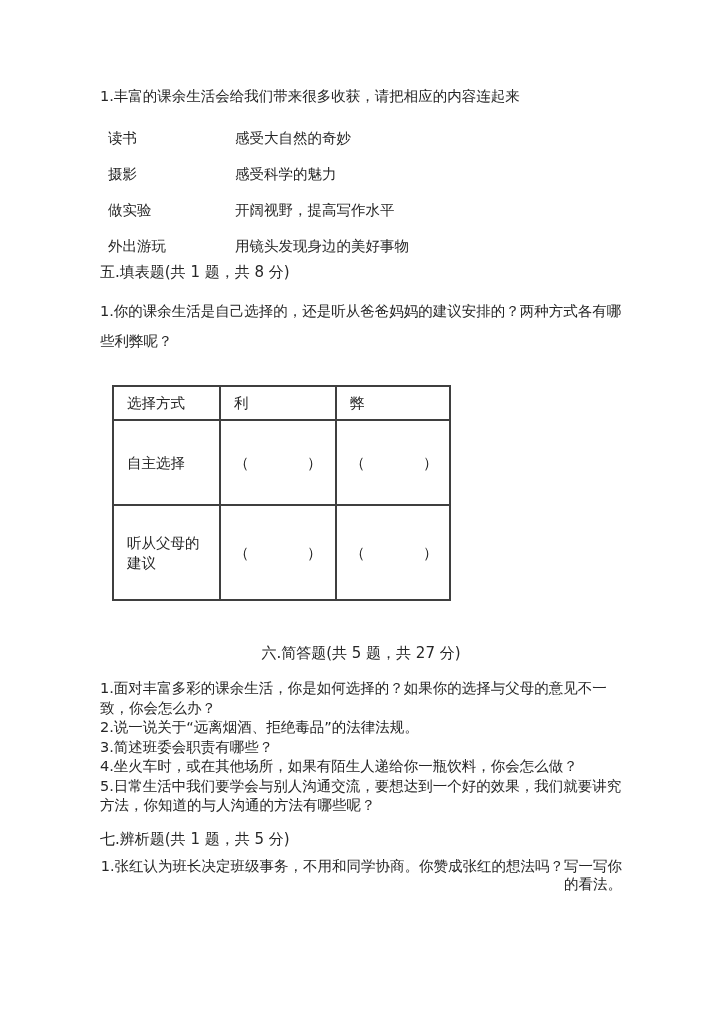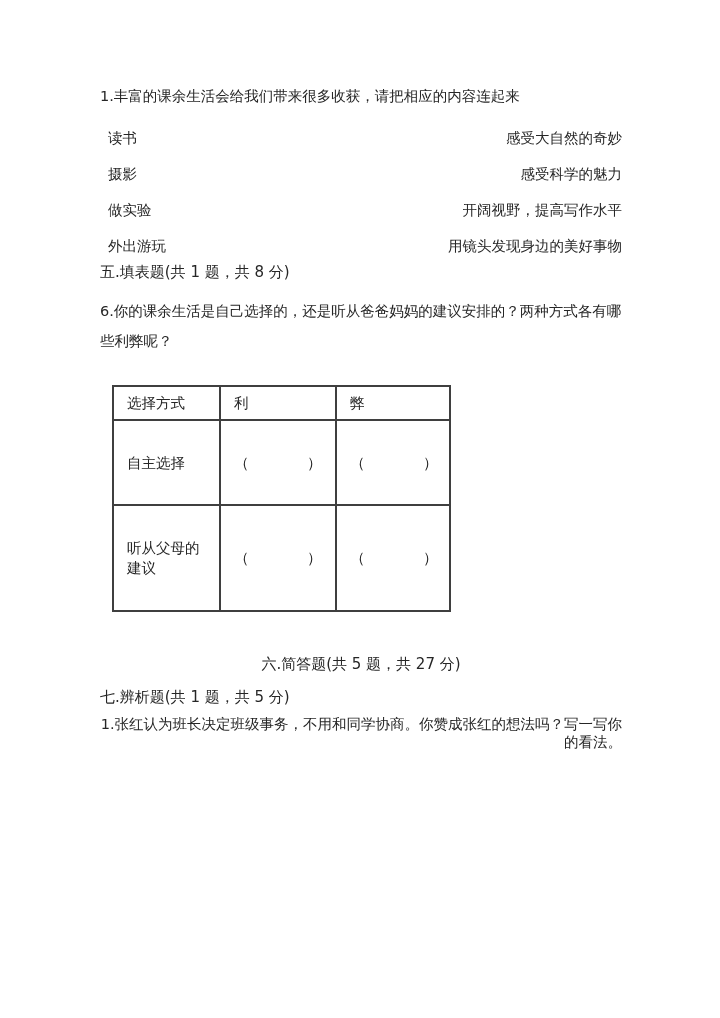--- a/index.html
+++ b/index.html
@@ -11,21 +11,21 @@
     padding: 86px 98px 0 100px;
     background: #ffffff;
     color: #262626;
     font-family: "DejaVu Sans", "Liberation Sans", sans-serif;
     font-size: 14.5px;
     overflow: hidden;
   }
   .para { line-height: 20px; }
   .q-para { line-height: 30px; margin-top: 14px; }
   .pairs { margin-top: 22px; margin-left: 8px; }
-  .pair { display: flex; line-height: 20px; margin-bottom: 16px; justify-content: space-between; }
+  .pair { display: flex; line-height: 20px; margin-bottom: 16px; }
   .pair:last-child { margin-bottom: 0; }
   .pair-left { flex: 0 0 127px; }
   .sec { font-size: 15px; font-weight: normal; line-height: 20px; margin: 6px 0 0 0; }
   .sec-6 { margin-top: 42px; text-align: center; }
   .sec-7 { margin-top: 13px; }
   table.fill-table {
     border-collapse: collapse;
     margin: 29px 0 0 12px;
     table-layout: fixed;
   }
@@ -34,21 +34,21 @@
     font-weight: normal;
     text-align: left;
     vertical-align: middle;
     padding: 0 6px 0 13px;
     font-size: 14.5px;
     line-height: 20px;
   }
   col.c1 { width: 107px; } col.c2 { width: 116px; } col.c3 { width: 114px; }
   tr.hrow { height: 34px; }
   tr.r1 { height: 85px; }
-  tr.r2 { height: 106px; }
+  tr.r2 { height: 95px; }
   .parens { display: flex; gap: 58px; font-size: 15px; }
   .qlist { margin-top: 16px; line-height: 19.5px; }
   .q-item { line-height: 19.5px; }
   .q7 { margin-top: 8px; line-height: 18px; text-align: right; }
 </style>
 </head>
 <body>
 
 <div class="page">
 
@@ -68,21 +68,21 @@
       <span class="pair-right">开阔视野，提高写作水平</span>
     </div>
     <div class="pair">
       <span class="pair-left">外出游玩</span>
       <span class="pair-right">用镜头发现身边的美好事物</span>
     </div>
   </div>
 
   <div class="sec">五.填表题(共 1 题，共 8 分)</div>
 
-  <div class="q-para">6.你的课余生活是自己选择的，还是听从爸爸妈妈的建议安排的？两种方式各有哪些利弊呢？</div>
+  <div class="q-para">1.你的课余生活是自己选择的，还是听从爸爸妈妈的建议安排的？两种方式各有哪些利弊呢？</div>
 
   <table class="fill-table">
     <colgroup>
         <col class="c1">
         <col class="c2">
         <col class="c3">
       </colgroup>
     <tbody>
         <tr class="hrow">
       <th>选择方式</th>
@@ -117,18 +117,25 @@
           <span>（</span>
           <span>）</span>
         </div>
       </td>
     </tr>
   </tbody>
     </table>
 
   <div class="sec sec-6">六.简答题(共 5 题，共 27 分)</div>
 
+  <div class="qlist">
+    <div class="q-item">1.面对丰富多彩的课余生活，你是如何选择的？如果你的选择与父母的意见不一致，你会怎么办？</div>
+    <div class="q-item">2.说一说关于“远离烟酒、拒绝毒品”的法律法规。</div>
+    <div class="q-item">3.简述班委会职责有哪些？</div>
+    <div class="q-item">4.坐火车时，或在其他场所，如果有陌生人递给你一瓶饮料，你会怎么做？</div>
+    <div class="q-item">5.日常生活中我们要学会与别人沟通交流，要想达到一个好的效果，我们就要讲究方法，你知道的与人沟通的方法有哪些呢？</div>
+  </div>
 
   <div class="sec sec-7">七.辨析题(共 1 题，共 5 分)</div>
 
   <div class="q7">1.张红认为班长决定班级事务，不用和同学协商。你赞成张红的想法吗？写一写你的看法。</div>
 
 </div>
 
 </body></html>

